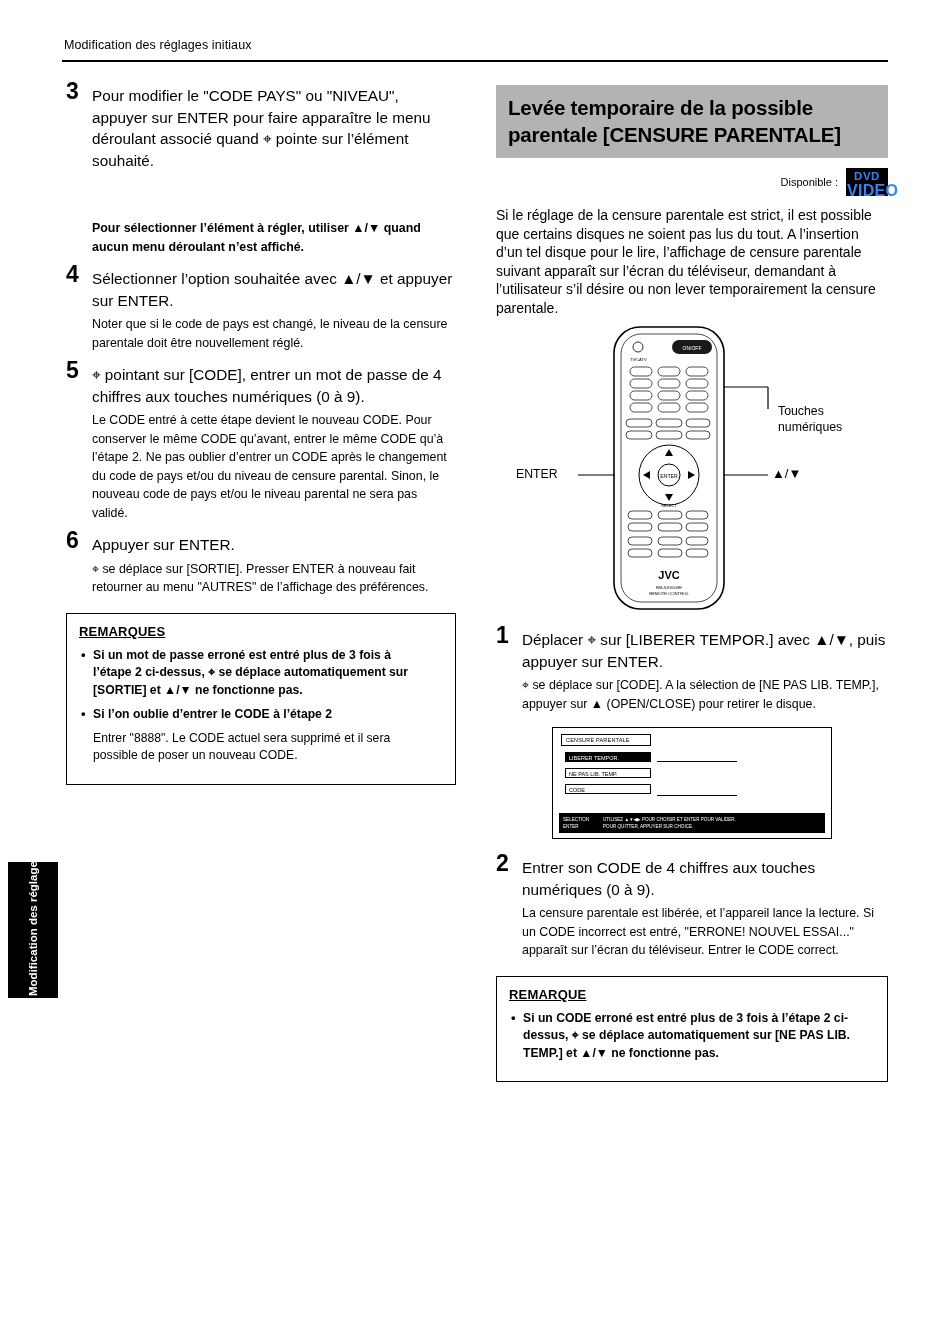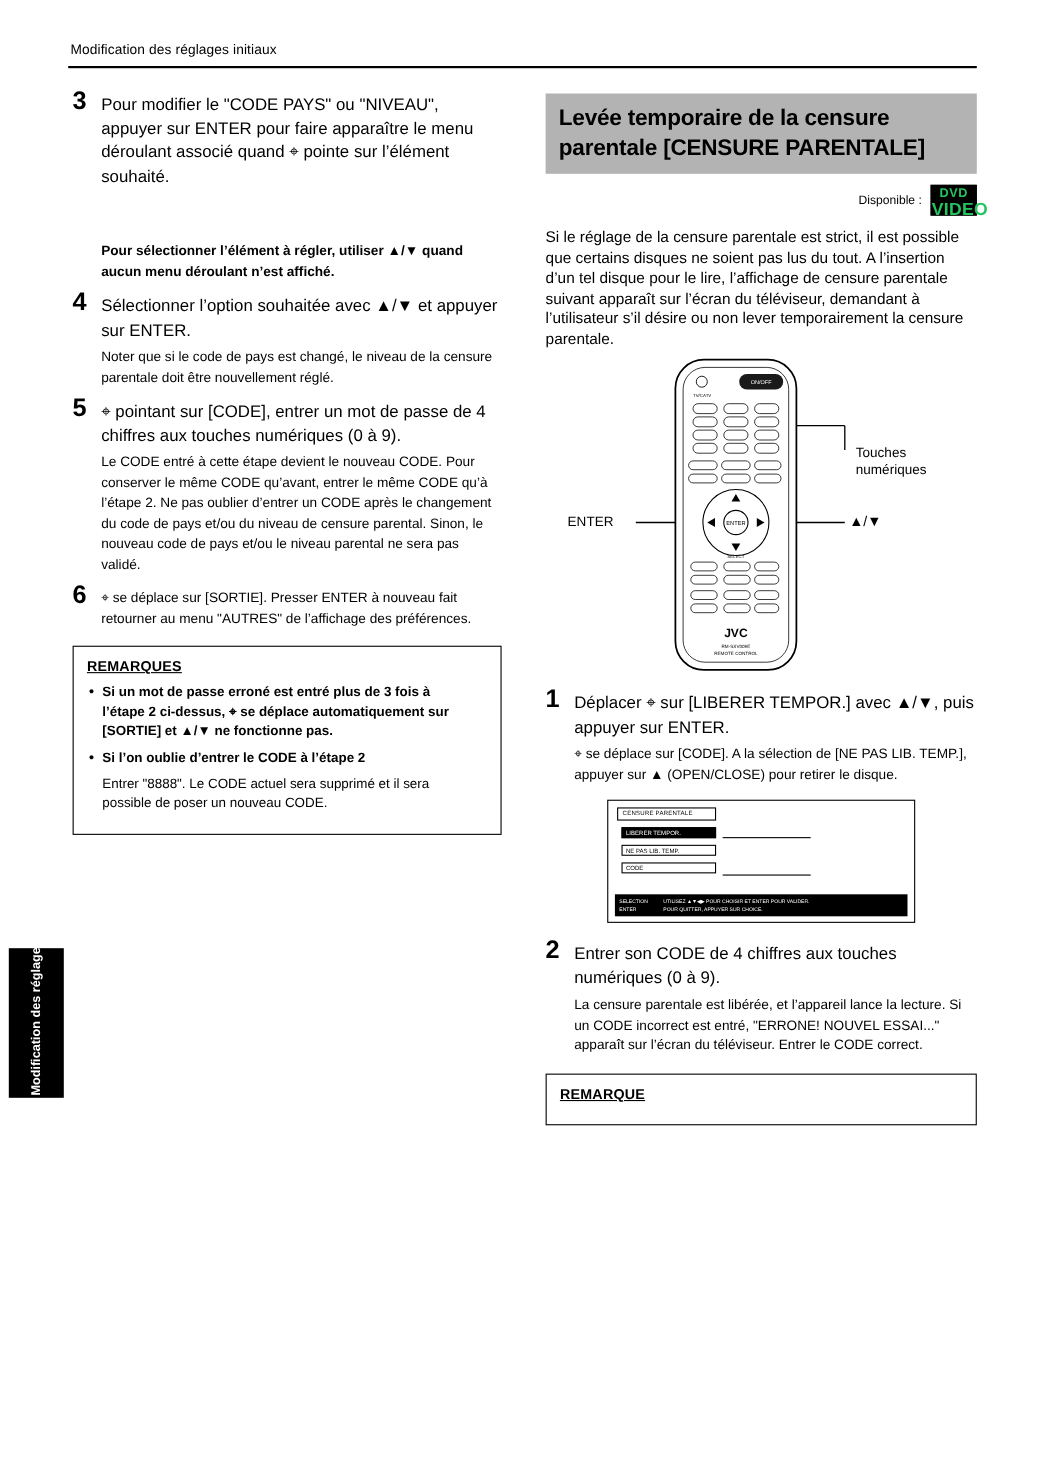--- a/index.html
+++ b/index.html
@@ -163,21 +163,21 @@
     align-items: center;
     justify-content: flex-end;
     margin-top: 10px;
     gap: 8px;
   }
   .avail-label { font-size: 11px; text-align: right; }
   .dvd-logo {
     width: 42px;
     height: 28px;
     background: #000;
-    color: #22c55e;
+    color: #3b82f6;
     border: 1px solid #000;
     text-align: center;
     line-height: 1;
     padding-top: 2px;
     box-sizing: border-box;
   }
   .dvd-logo b {
     display: block;
     font-size: 11.5px;
     font-weight: bold;
@@ -290,20 +290,21 @@
     </div>
 
     <div class="step">
       <div class="num">5</div>
       <div class="lead">⌖ pointant sur [CODE], entrer un mot de passe de 4 chiffres aux touches numériques (0 à 9).</div>
       <div class="sub">Le CODE entré à cette étape devient le nouveau CODE. Pour conserver le même CODE qu’avant, entrer le même CODE qu’à l’étape 2. Ne pas oublier d’entrer un CODE après le changement du code de pays et/ou du niveau de censure parental. Sinon, le nouveau code de pays et/ou le niveau parental ne sera pas validé.</div>
     </div>
 
     <div class="step">
       <div class="num">6</div>
+      <div class="lead">Appuyer sur ENTER.</div>
       <div class="sub">⌖ se déplace sur [SORTIE]. Presser ENTER à nouveau fait retourner au menu "AUTRES" de l’affichage des préférences.</div>
     </div>
 
     <div class="remarks">
       <h4>REMARQUES</h4>
       <ul>
         <li class="bold">
           <span>Si un mot de passe erroné est entré plus de 3 fois à l’étape 2 ci-dessus, ⌖ se déplace automatiquement sur [SORTIE] et ▲/▼ ne fonctionne pas.</span>
         </li>
         <li class="bold">
@@ -311,21 +312,21 @@
           <span class="plain">Entrer "8888". Le CODE actuel sera supprimé et il sera possible de poser un nouveau CODE.</span>
         </li>
       </ul>
     </div>
 
   </div>
 
   <div class="col-right">
 
     <div class="band">
-      <h2>Levée temporaire de la censure parentale [CENSURE PARENTALE]</h2>
+      <h2>Levée temporaire de la possible parentale [CENSURE PARENTALE]</h2>
     </div>
 
     <div class="avail-row">
       <span class="avail-label">Disponible :</span>
       <span class="dvd-logo">
         <b>DVD</b>
         <i>VIDEO</i>
       </span>
     </div>
 
@@ -438,16 +439,21 @@
     </div>
 
     <div class="step" style="margin-top:18px;">
       <div class="num">2</div>
       <div class="lead">Entrer son CODE de 4 chiffres aux touches numériques (0 à 9).</div>
       <div class="sub">La censure parentale est libérée, et l’appareil lance la lecture. Si un CODE incorrect est entré, "ERRONE! NOUVEL ESSAI..." apparaît sur l’écran du téléviseur. Entrer le CODE correct.</div>
     </div>
 
     <div class="remarks">
       <h4>REMARQUE</h4>
+      <ul>
+        <li class="bold">
+          <span>Si un CODE erroné est entré plus de 3 fois à l’étape 2 ci-dessus, ⌖ se déplace automatiquement sur [NE PAS LIB. TEMP.] et ▲/▼ ne fonctionne pas.</span>
+        </li>
+      </ul>
     </div>
 
   </div>
 </div>
 
 </body></html>

